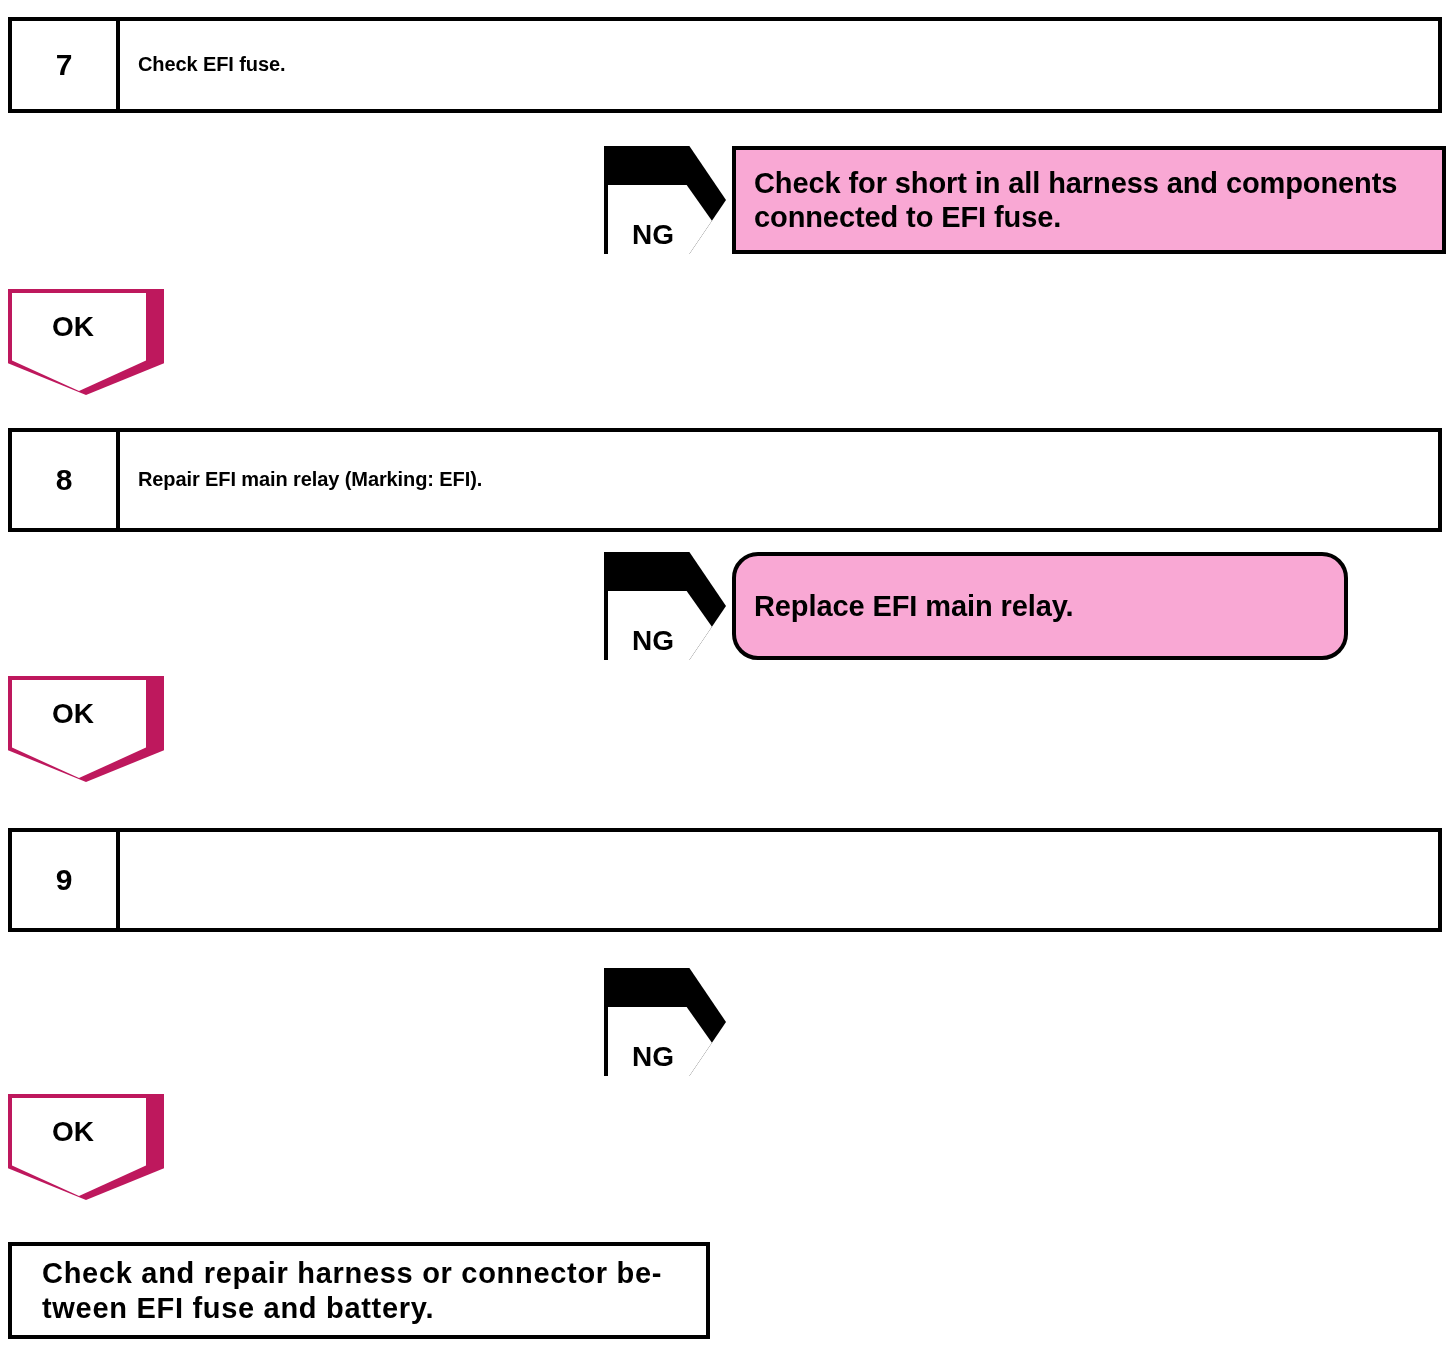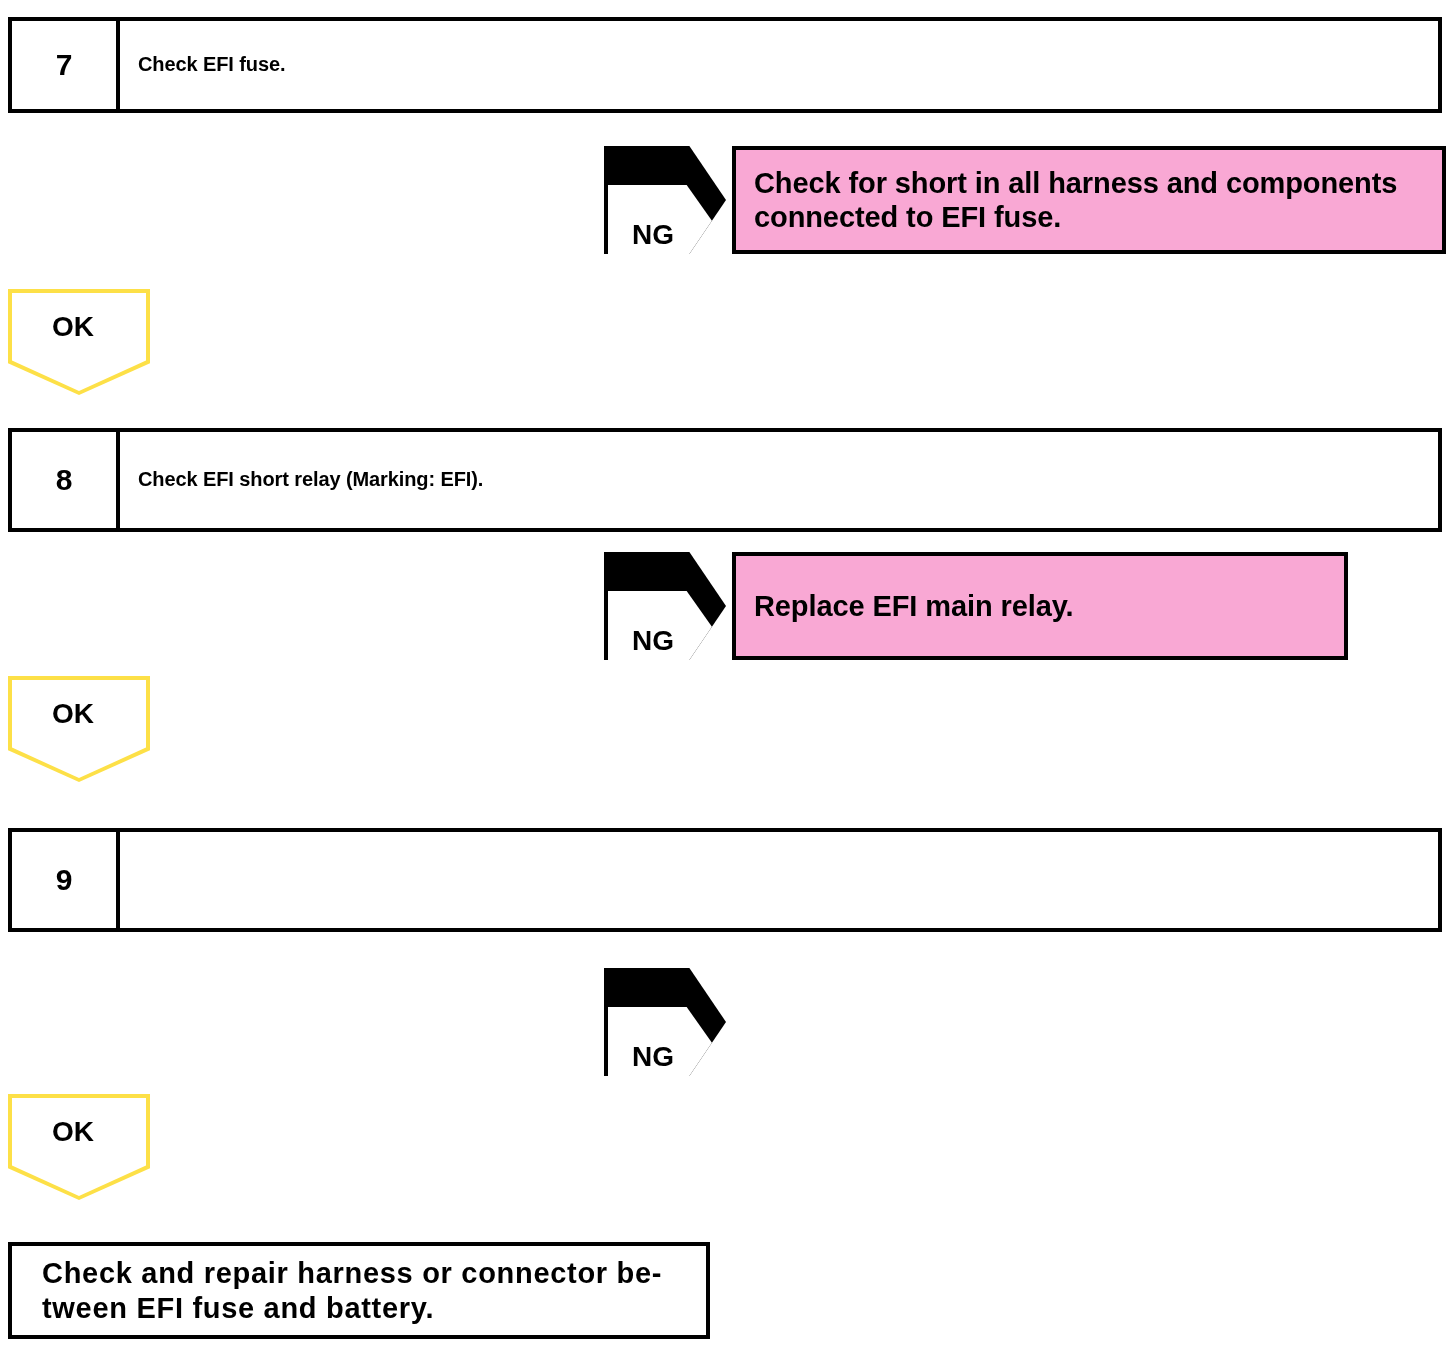--- a/index.html
+++ b/index.html
@@ -108,23 +108,24 @@
     line-height: 1.18;
     letter-spacing: -0.1px;
     white-space: pre-line;
   }
 
   
   .ok-banner {
     position: absolute;
     width: 142px;
     height: 106px;
-    background: #fde047;
+    background: #be185d;
     -webkit-clip-path: polygon(0 0, 100% 0, 100% 70%, 50% 100%, 0 70%);
     clip-path: polygon(0 0, 100% 0, 100% 70%, 50% 100%, 0 70%);
+    padding-left: 14px;
   }
   .ok-banner-inner {
     position: absolute;
     left: 4px;
     top: 4px;
     width: 134px;
     height: 98px;
     background: #fff;
     -webkit-clip-path: polygon(0 0, 100% 0, 100% 69%, 50% 100%, 0 69%);
     clip-path: polygon(0 0, 100% 0, 100% 69%, 50% 100%, 0 69%);
@@ -170,28 +171,28 @@
     <div class="ng-result" style="width:714px;">Check for short in all harness and components
 connected to EFI fuse.</div>
   </div>
 
   <div class="ok-banner" style="left:8px; top:289px;">
     <div class="ok-banner-inner">OK</div>
   </div>
 
   <div class="step-box" style="left:8px; top:428px; width:1434px; height:104px;">
     <div class="step-num">8</div>
-    <div class="step-text">Check EFI short relay (Marking: EFI).</div>
+    <div class="step-text">Repair EFI main relay (Marking: EFI).</div>
   </div>
 
   <div class="ng-row" style="left:604px; top:552px; width:838px; height:108px;">
     <div class="ng-tag">
       <div class="ng-tag-inner">NG</div>
     </div>
-    <div class="ng-result" style="width:616px;">Replace EFI main relay.</div>
+    <div class="ng-result" style="width:616px;border-radius:26px;">Replace EFI main relay.</div>
   </div>
 
   <div class="ok-banner" style="left:8px; top:676px;">
     <div class="ok-banner-inner">OK</div>
   </div>
 
   <div class="step-box" style="left:8px; top:828px; width:1434px; height:104px;">
     <div class="step-num">9</div>
   </div>
 

